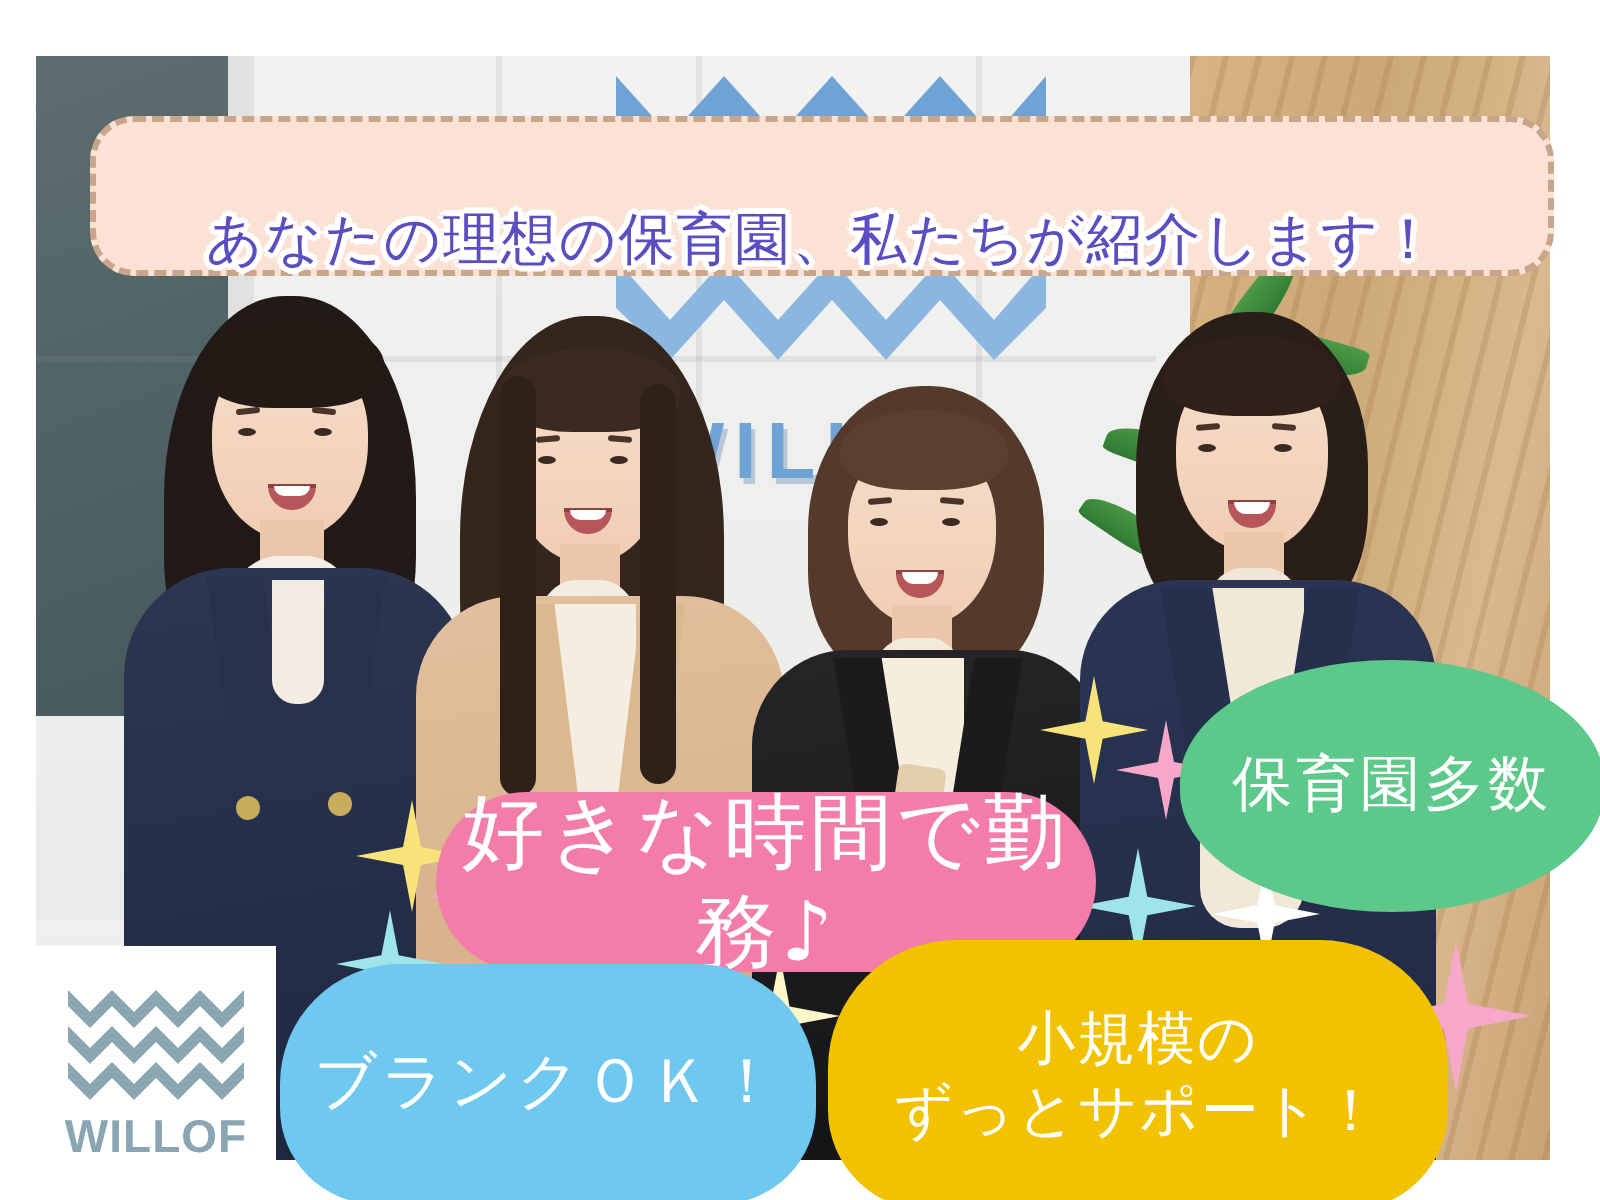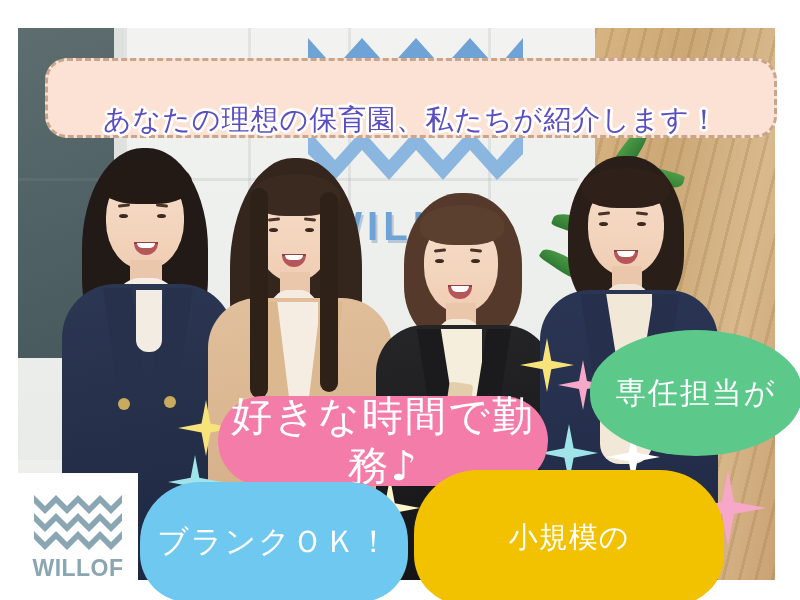--- a/index.html
+++ b/index.html
@@ -209,33 +209,34 @@
   <div class="spark" style="left:540px;top:424px;width:58px;height:58px;background:#9fe4e8;"></div>
   <div class="spark" style="left:360px;top:478px;width:60px;height:60px;background:#fdf6c8;"></div>
   <div class="spark" style="left:606px;top:430px;width:54px;height:54px;background:#ffffff;"></div>
   <div class="spark" style="left:690px;top:470px;width:76px;height:76px;background:#f7a8c8;"></div>
 
   <div class="banner">
     <div class="banner-text">あなたの理想の保育園、私たちが紹介します！</div>
   </div>
 
   <div class="bub bub-green">
-    <span>専任担当が</span>
+    <span>保育園多数</span>
   </div>
 
   <div class="bub bub-pink">
     <span>好きな時間で勤務♪</span>
   </div>
 
   <div class="bub bub-blue">
     <span>ブランクＯＫ！</span>
   </div>
 
   <div class="bub bub-yellow">
     <span>小規模の</span>
+    <span>ずっとサポート！</span>
   </div>
 
   <div class="logocard">
     <svg class="logo-zigs" viewBox="0 0 88 58" preserveAspectRatio="none">
       <g fill="#8aa6b2">
         <polygon points="0,3 11,14 22,3 33,14 44,3 55,14 66,3 77,14 88,3 88,11 77,22 66,11 55,22 44,11 33,22 22,11 11,22 0,11"></polygon>
         <polygon points="0,21 11,32 22,21 33,32 44,21 55,32 66,21 77,32 88,21 88,29 77,40 66,29 55,40 44,29 33,40 22,29 11,40 0,29"></polygon>
         <polygon points="0,39 11,50 22,39 33,50 44,39 55,50 66,39 77,50 88,39 88,47 77,58 66,47 55,58 44,47 33,58 22,47 11,58 0,47"></polygon>
       </g>
     </svg>

